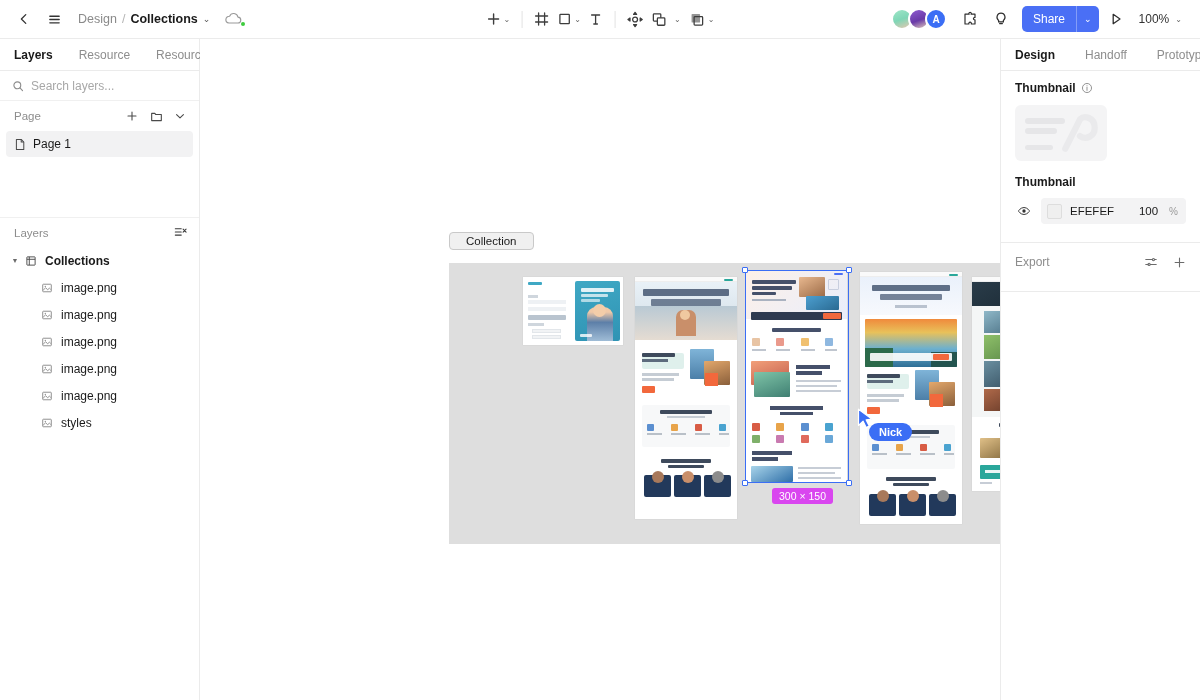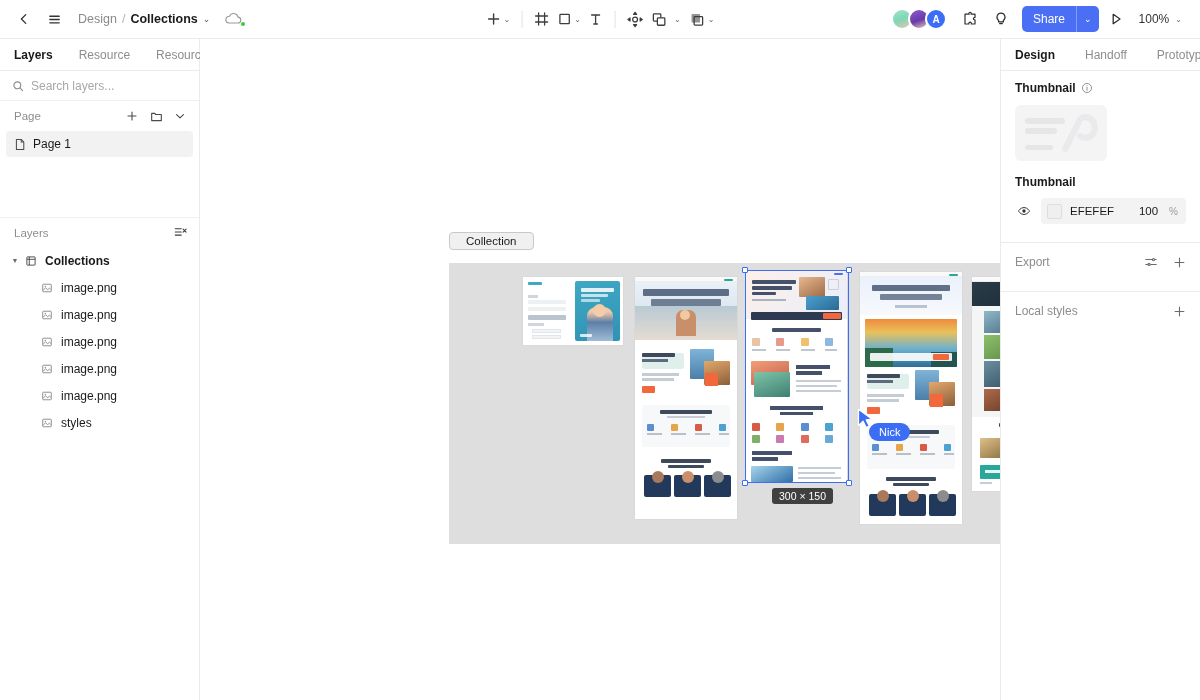--- a/index.html
+++ b/index.html
@@ -135,27 +135,27 @@
     border: 1.3px solid #3b6ef5; pointer-events: none;
   }
   .handle {
     position: absolute; width: 6px; height: 6px; background: #fff;
     border: 1.3px solid #3b6ef5; border-radius: 1px;
   }
   .h-tl { left: -4px; top: -4px; } .h-tr { right: -4px; top: -4px; }
   .h-bl { left: -4px; bottom: -4px; } .h-br { right: -4px; bottom: -4px; }
   .size-badge {
     position: absolute; left: 572px; top: 449px;
-    background: #404040; color: #fff; font-size: 10.5px;
+    background: #d946ef; color: #fff; font-size: 10.5px;
     padding: 2px 7px; border-radius: 3px; white-space: nowrap;
   }
   .cursor-group { position: absolute; left: 657px; top: 369px; }
   .cursor-name {
     position: absolute; left: 12px; top: 15px;
-    background: #3b6ef5; color: #fff; font-size: 11px; font-weight: normal;
+    background: #3b6ef5; color: #fff; font-size: 11px; font-weight: bold;
     padding: 3px 10px; border-radius: 11px; white-space: nowrap;
   }
 
   
   .right {
     width: 200px; min-width: 200px; background: #fff;
     border-left: 1px solid #ebebeb; display: flex; flex-direction: column;
   }
   .r-tabs { display: flex; align-items: center; height: 32px; padding: 0 14px; gap: 30px; border-bottom: 1px solid #ebebeb; }
   .r-sec { padding: 10px 14px 8px 14px; }
@@ -715,26 +715,16 @@
           <span class="r-ic">
             <svg width="13" height="13" viewBox="0 0 14 14" fill="none" stroke="currentColor" stroke-width="1.2" stroke-linecap="round">
                 <path d="M7 2.3v9.4M2.3 7h9.4"></path>
               </svg>
           </span>
         </span>
       </div>
 
       <div class="r-divider"></div>
 
-      <div class="r-row">
-        <span>Local styles</span>
-        <span class="sp">
-          <span class="r-ic">
-            <svg width="13" height="13" viewBox="0 0 14 14" fill="none" stroke="currentColor" stroke-width="1.2" stroke-linecap="round">
-                <path d="M7 2.3v9.4M2.3 7h9.4"></path>
-              </svg>
-          </span>
-        </span>
-      </div>
     </div>
 
   </div>
 </div>
 
 </body></html>

